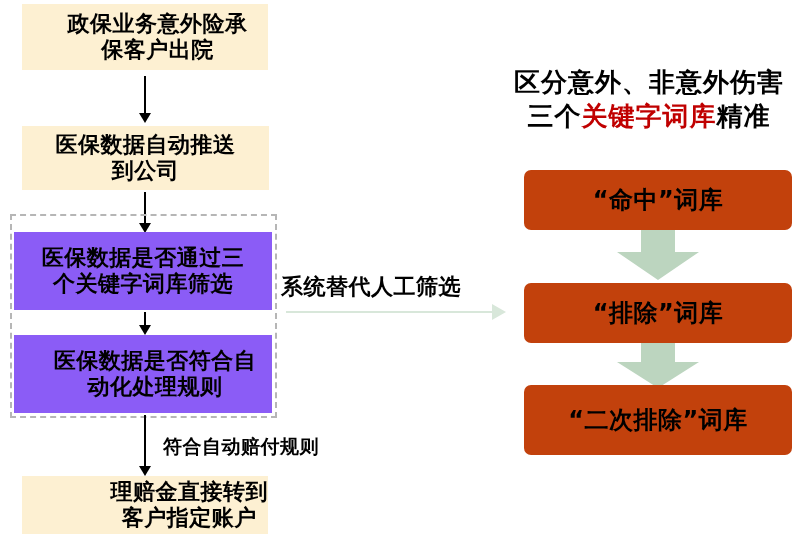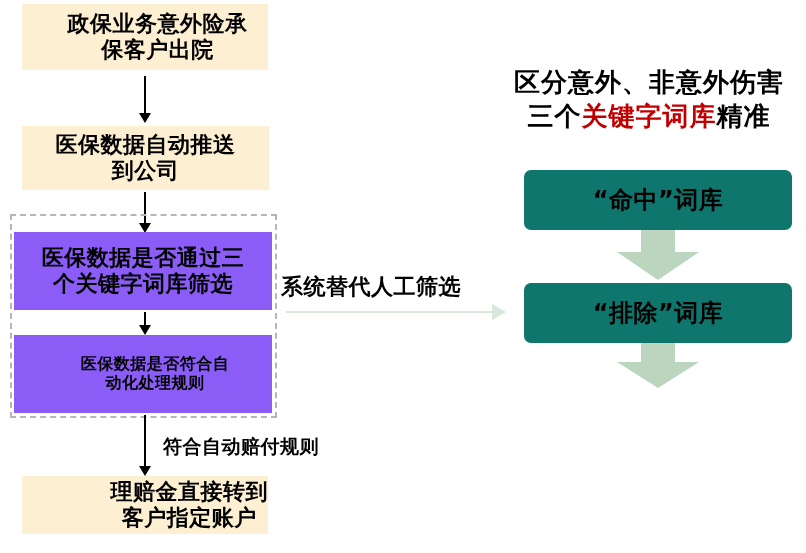--- a/index.html
+++ b/index.html
@@ -28,21 +28,21 @@
     justify-content: center;
     text-align: center;
     font-weight: bold;
     color: #000000;
     line-height: 1.18;
     letter-spacing: 0.5px;
     white-space: pre-line;
   }
   .cream { background: #fdf0d2; }
   .green { background: #8b5cf6; text-align: center; }
-  .rbox  { background: #0f766e; border-radius: 7px; }
+  .rbox  { background: #c2410c; border-radius: 7px; }
 
   .dashed-region {
     position: absolute;
     box-sizing: border-box;
     border: 2px dashed #b6b6b6;
     background: transparent;
   }
 
   .v-arrow {
     position: absolute;
@@ -122,21 +122,21 @@
 
   <div class="dashed-region" style="left:10px; top:214px; width:267px; height:204px;"></div>
 
   <div class="box green" style="left:14px; top:232px; width:258px; height:78px; font-size:22px;">
     <span>医保数据是否通过三
 个关键字词库筛选</span>
   </div>
 
   <div class="v-arrow" style="left:144px; top:312px; height:14px;"></div>
 
-  <div class="box green" style="left:14px; top:335px; width:258px; height:78px; font-size:16px;padding-left:24px;">
+  <div class="box green" style="left:14px; top:335px; width:258px; height:78px; font-size:22px;padding-left:24px;">
     <span>医保数据是否符合自
 动化处理规则</span>
   </div>
 
   <div class="v-arrow" style="left:144px; top:415px; height:52px;"></div>
 
   <div class="label" style="left:163px; top:434px; font-size:19px;">符合自动赔付规则</div>
 
   <div class="box cream" style="left:22px; top:476px; width:246px; height:58px; font-size:22px;justify-content:flex-end;">
     <span>理赔金直接转到
@@ -167,14 +167,17 @@
   <div class="box rbox" style="left:524px; top:283px; width:268px; height:60px; font-size:24px;">
     <span>“排除”词库</span>
   </div>
 
   <div class="block-arrow" style="left:613px; top:343px; width:90px; height:45px;">
     <svg width="90" height="45" viewBox="0 0 90 45">
       <polygon points="28,0 62,0 62,19 86,19 45,45 4,19 28,19" fill="#bcd5bf"></polygon>
     </svg>
   </div>
 
+  <div class="box rbox" style="left:524px; top:385px; width:268px; height:70px; font-size:24px;">
+    <span>“二次排除”词库</span>
+  </div>
 
 </div>
 
 </body></html>

